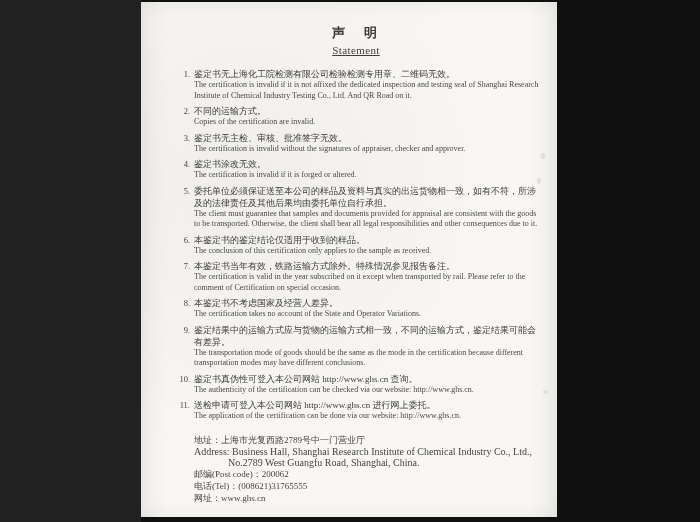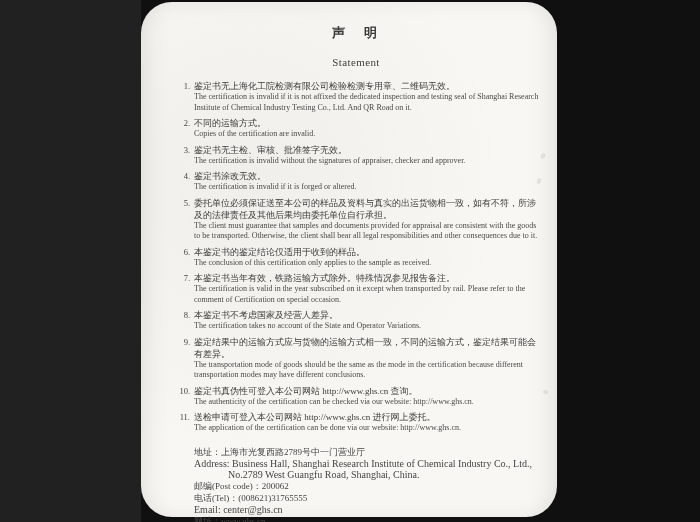--- a/index.html
+++ b/index.html
@@ -13,26 +13,25 @@
     background:#212121;
   }
   .paper {
     position:absolute; left:141px; top:2px; width:416px; height:515px;
     background:
       radial-gradient(ellipse at 25% 35%, rgba(0,0,0,0.035), transparent 60%),
       linear-gradient(90deg, #f1f0ec, #f8f7f3 7%, #f8f7f3 93%, #f0efeb);
     background-color:#f7f6f2;
     box-shadow: inset 0 0 20px rgba(0,0,0,0.07);
     color:#3f3e3c;
-    border-radius:31px;
   }
   .doc { position:absolute; left:0; top:0; right:0; bottom:0; padding:22px 13px 0 27px; }
   .title { text-align:center; margin-bottom:12px; }
   .title-zh { font-size:13px; letter-spacing:3px; color:#3a3938; font-weight:bold; }
-  .title-en { font-size:11px; margin-top:14px; color:#3f3e3c; letter-spacing:0.4px; }
+  .title-en { font-size:11px; margin-top:2px; color:#3f3e3c; letter-spacing:0.4px;text-decoration:underline; }
   .items {}
   .item { display:flex; margin-bottom:4px; }
   .item-num {
     flex:0 0 22px; width:22px; text-align:right; padding-right:4px;
     font-size:8.5px; line-height:12px; color:#454443;
   }
   .item-text { flex:1; }
   .item-text .zh { display:block; font-size:9px; line-height:12px; color:#3d3c3a; }
   .item-text .en { display:block; font-size:8px; line-height:10.5px; color:#4a4947; }
   .footer { margin-top:12px; padding-left:26px; }
@@ -150,21 +149,20 @@
     </span>
   </div>
 </div>
 
       <div class="footer">
         <div class="line zh">地址：上海市光复西路2789号中一门营业厅</div>
         <div class="line en">Address: Business Hall, Shanghai Research Institute of Chemical Industry Co., Ltd.,</div>
         <div class="line en indent2">No.2789 West Guangfu Road, Shanghai, China.</div>
         <div class="line zh">邮编(Post code)：200062</div>
         <div class="line zh">电话(Tel)：(008621)31765555</div>
-        <div class="line en">Email: center@ghs.cn</div>
         <div class="line zh">网址：www.ghs.cn</div>
       </div>
 
     </div>
 
     <div class="artifact a1"></div>
     <div class="artifact a2"></div>
     <div class="artifact a3"></div>
   </div>
 </div>

